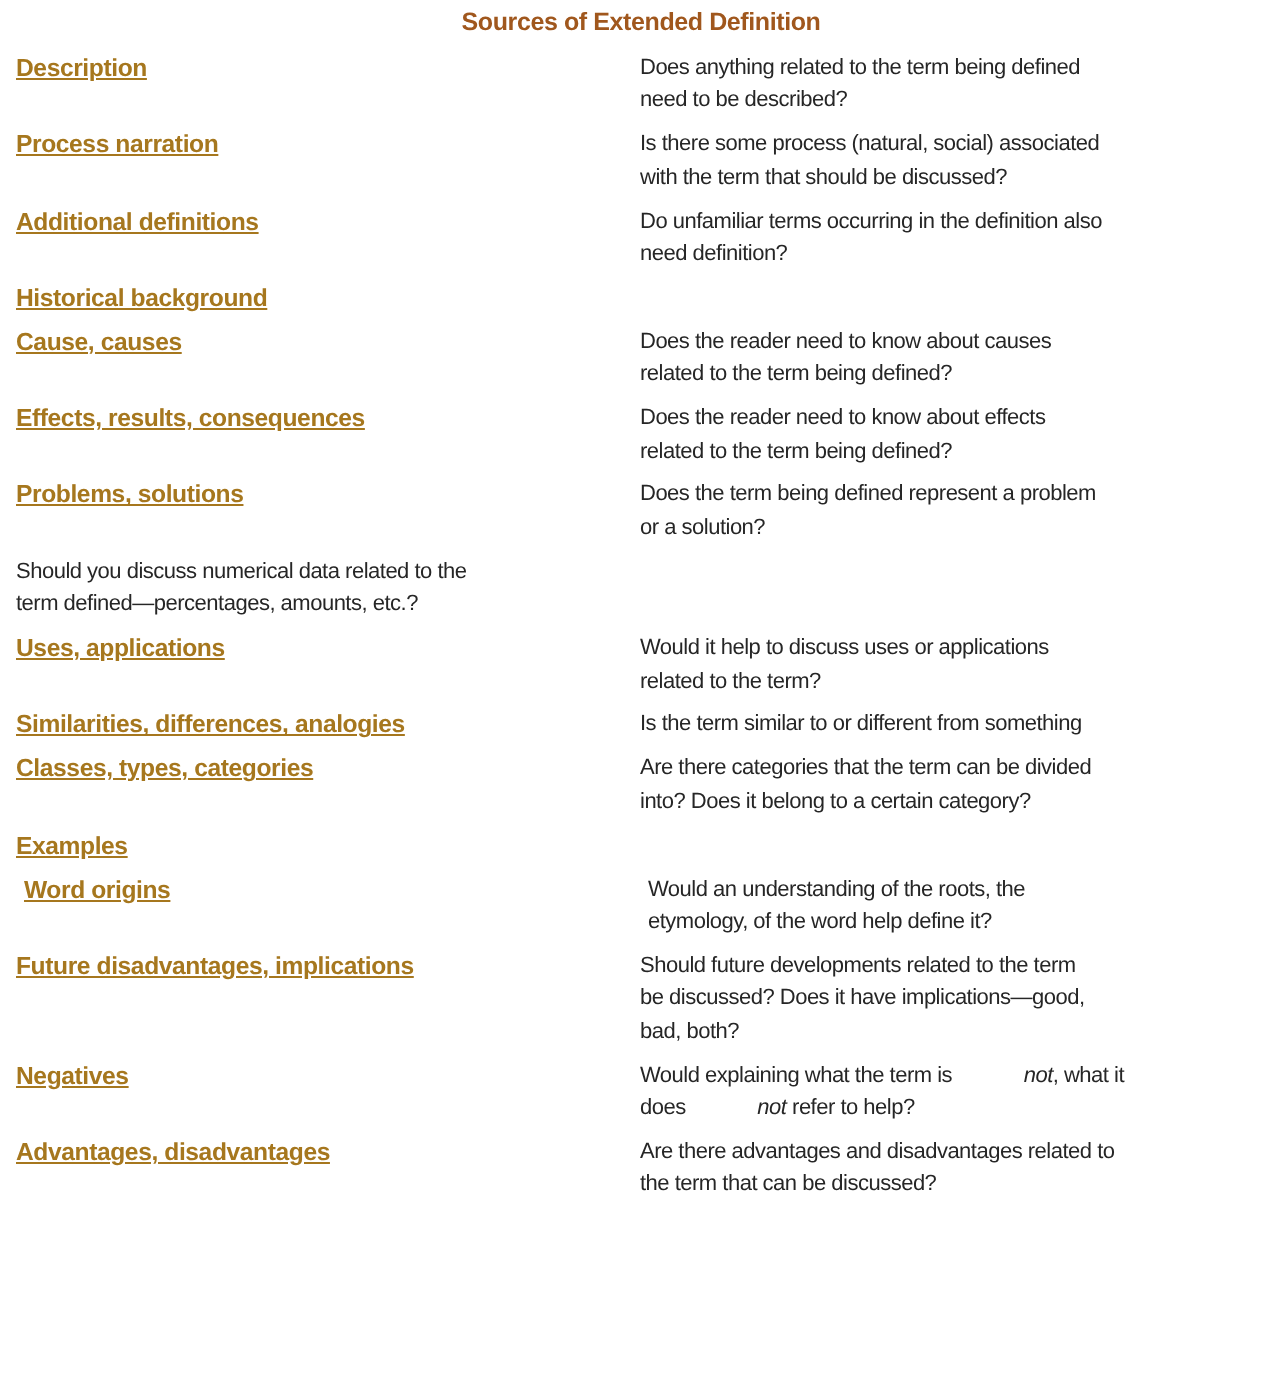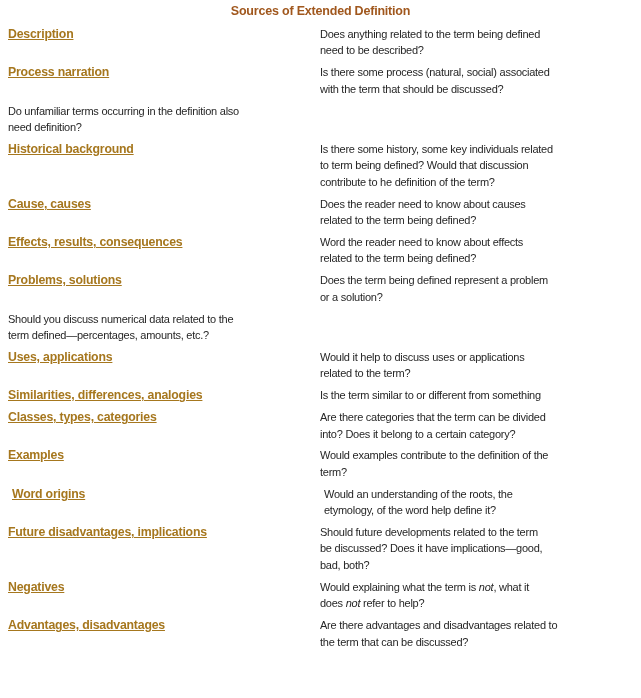--- a/index.html
+++ b/index.html
@@ -45,21 +45,21 @@
   }
   .term.indent { padding-left: 4px; }
   .desc {
     flex: 1 1 auto;
     color: var(--desc-color, #262626);
     font-size: 11px;
     letter-spacing: -0.25px;
     line-height: 16.4px;
   }
   .line { white-space: nowrap; }
-  .line em { font-style: italic; }
+  .line em { font-style: italic; margin-left: 33px; }
 </style>
 </head>
 <body>
 
 <div class="page" style="--bg: #FFFFFF; --title-color: #A0571D; --term-color: #A6771E; --desc-color: #262626;">
   <div class="title">Sources of Extended Definition</div>
   <div id="rows-container">
       <div class="row">
         <div class="term">Description</div>
         <div class="desc">
@@ -68,44 +68,40 @@
         </div>
       </div>
       <div class="row">
         <div class="term">Process narration</div>
         <div class="desc">
           <div class="line">Is there some process (natural, social) associated</div>
           <div class="line">with the term that should be discussed?</div>
         </div>
       </div>
       <div class="row">
+        <div class="term">Additional definitions</div>
         <div class="desc">
           <div class="line">Do unfamiliar terms occurring in the definition also</div>
           <div class="line">need definition?</div>
         </div>
       </div>
       <div class="row">
         <div class="term">Historical background</div>
-        <div class="desc">
-          <div class="line">Is there some history, some key individuals related</div>
-          <div class="line">to term being defined? Would that discussion</div>
-          <div class="line">contribute to he definition of the term?</div>
-        </div>
       </div>
       <div class="row">
         <div class="term">Cause, causes</div>
         <div class="desc">
           <div class="line">Does the reader need to know about causes</div>
           <div class="line">related to the term being defined?</div>
         </div>
       </div>
       <div class="row">
         <div class="term">Effects, results, consequences</div>
         <div class="desc">
-          <div class="line">Word the reader need to know about effects</div>
+          <div class="line">Does the reader need to know about effects</div>
           <div class="line">related to the term being defined?</div>
         </div>
       </div>
       <div class="row">
         <div class="term">Problems, solutions</div>
         <div class="desc">
           <div class="line">Does the term being defined represent a problem</div>
           <div class="line">or a solution?</div>
         </div>
       </div>
@@ -130,24 +126,20 @@
       </div>
       <div class="row">
         <div class="term">Classes, types, categories</div>
         <div class="desc">
           <div class="line">Are there categories that the term can be divided</div>
           <div class="line">into? Does it belong to a certain category?</div>
         </div>
       </div>
       <div class="row">
         <div class="term">Examples</div>
-        <div class="desc">
-          <div class="line">Would examples contribute to the definition of the</div>
-          <div class="line">term?</div>
-        </div>
       </div>
       <div class="row">
         <div class="term indent">Word origins</div>
         <div class="desc">
           <div class="line">Would an understanding of the roots, the</div>
           <div class="line">etymology, of the word help define it?</div>
         </div>
       </div>
       <div class="row">
         <div class="term">Future disadvantages, implications</div>

